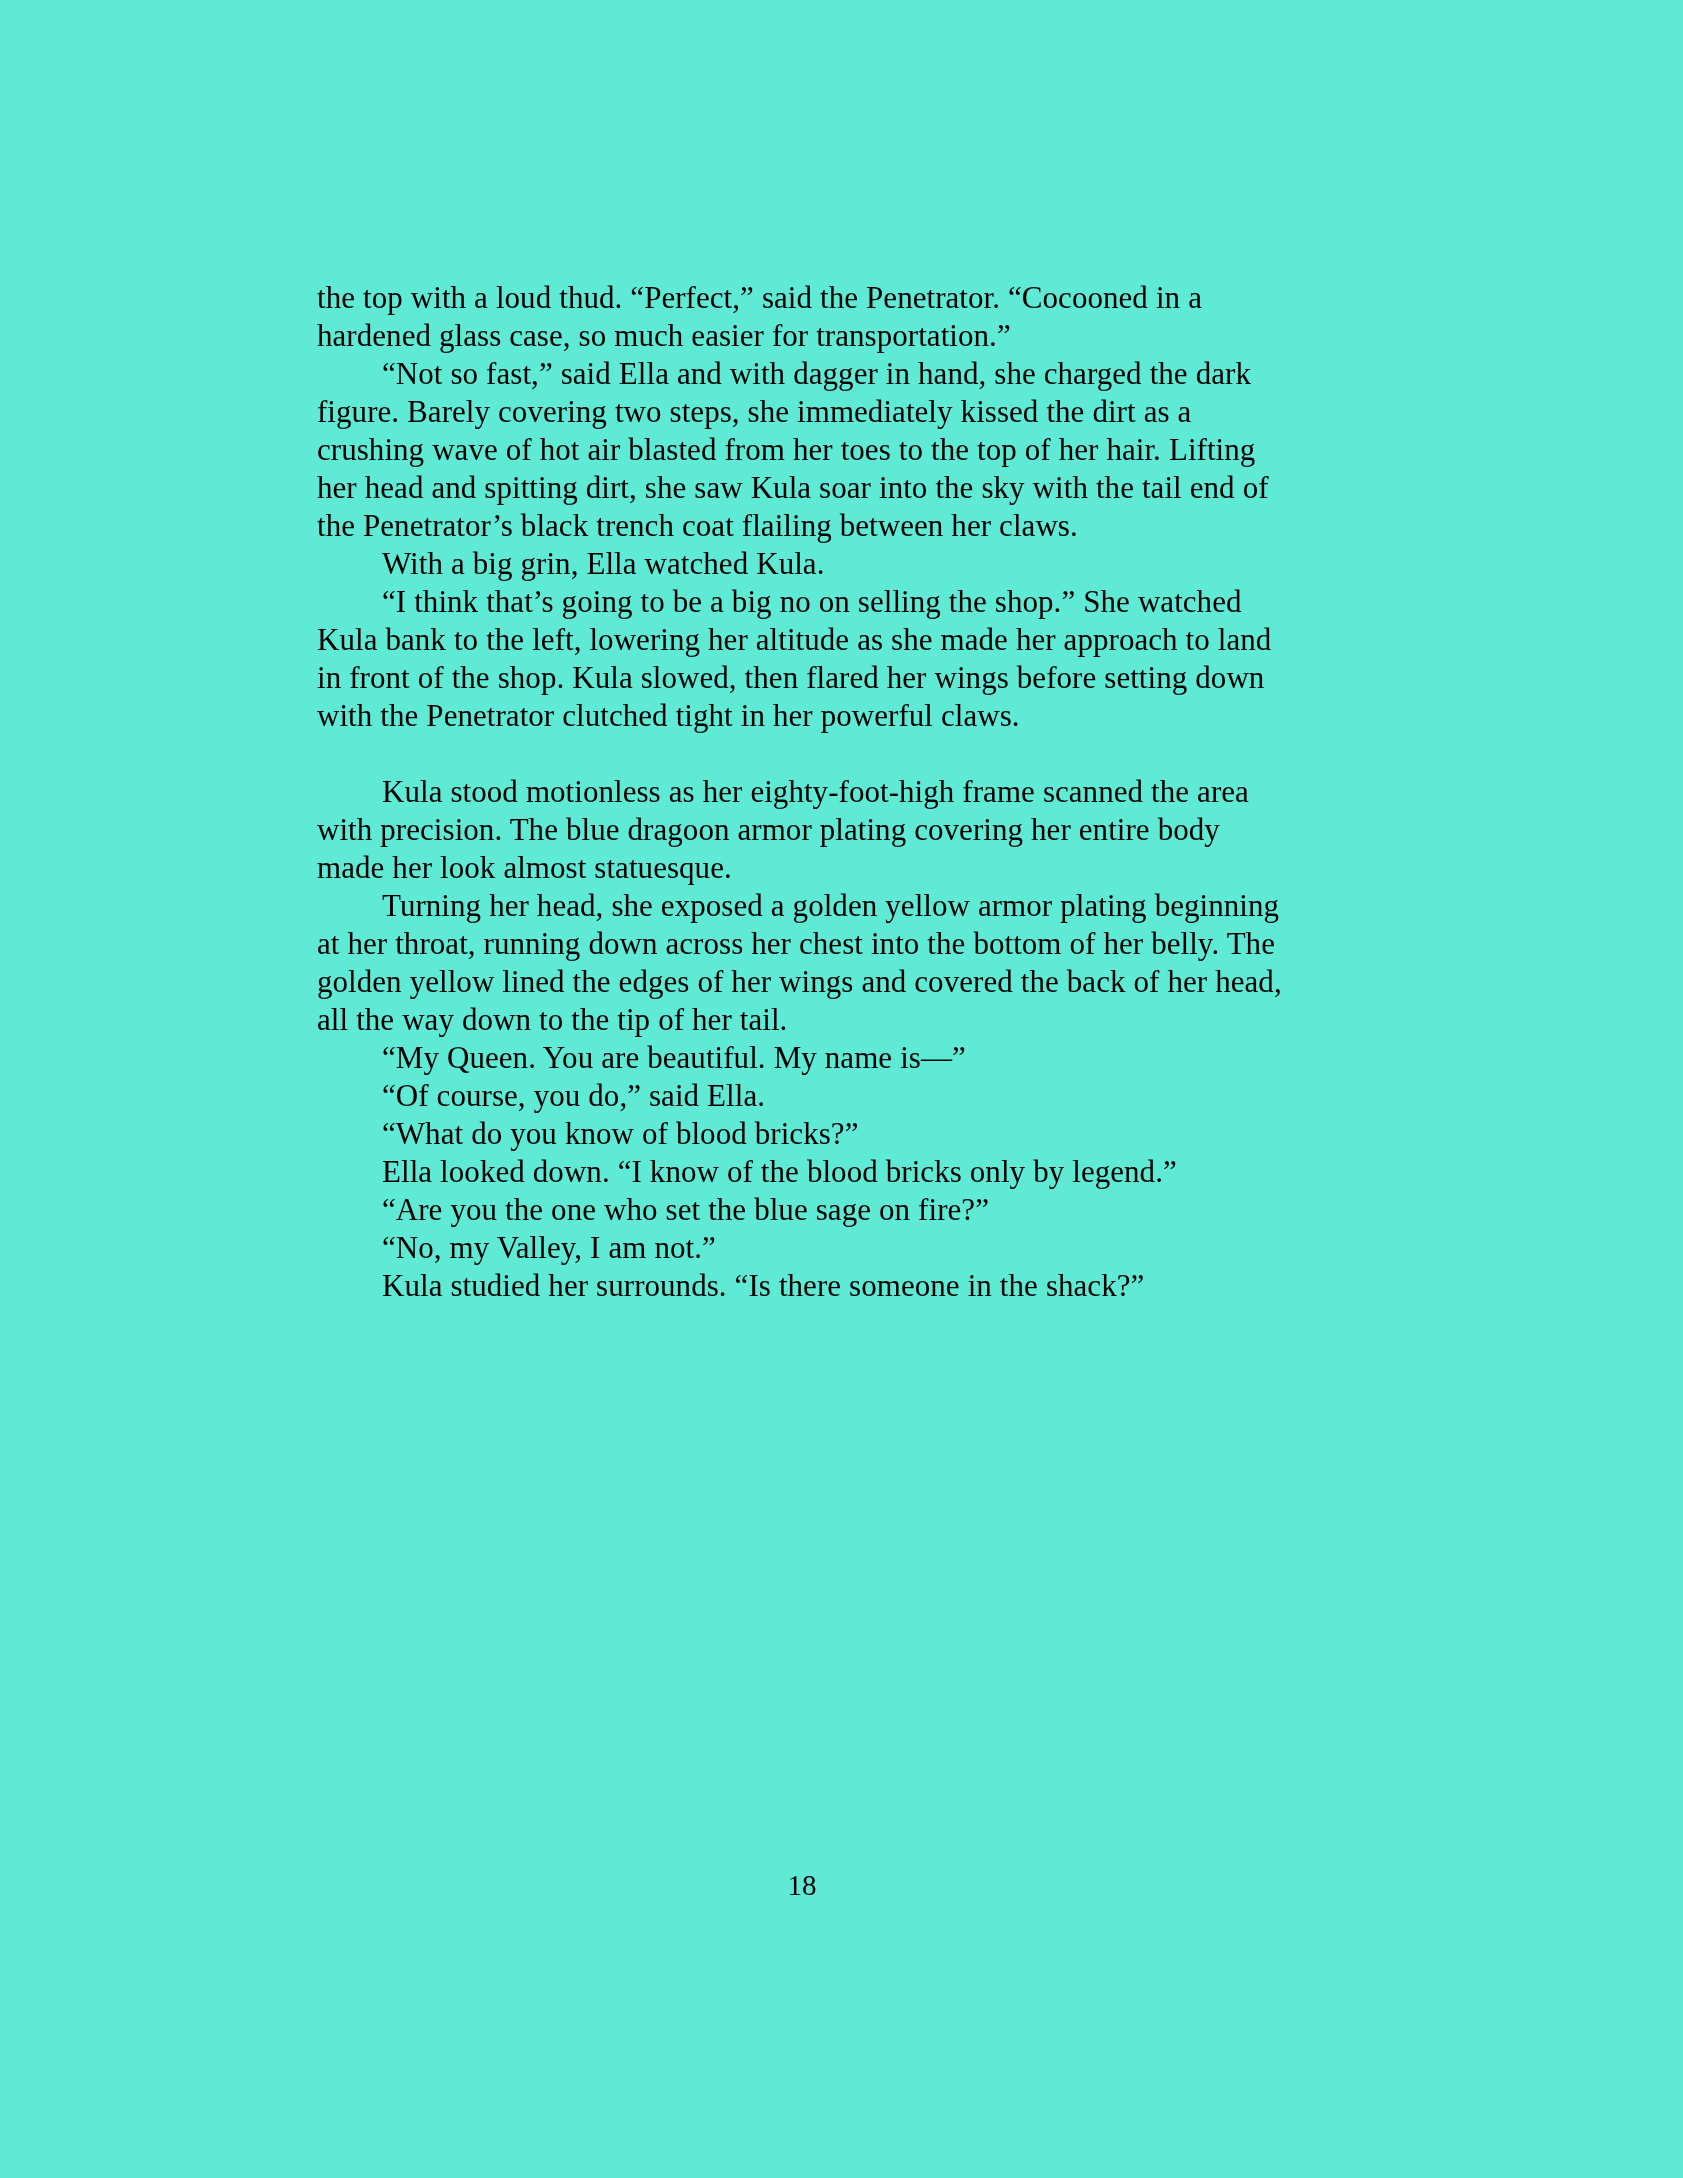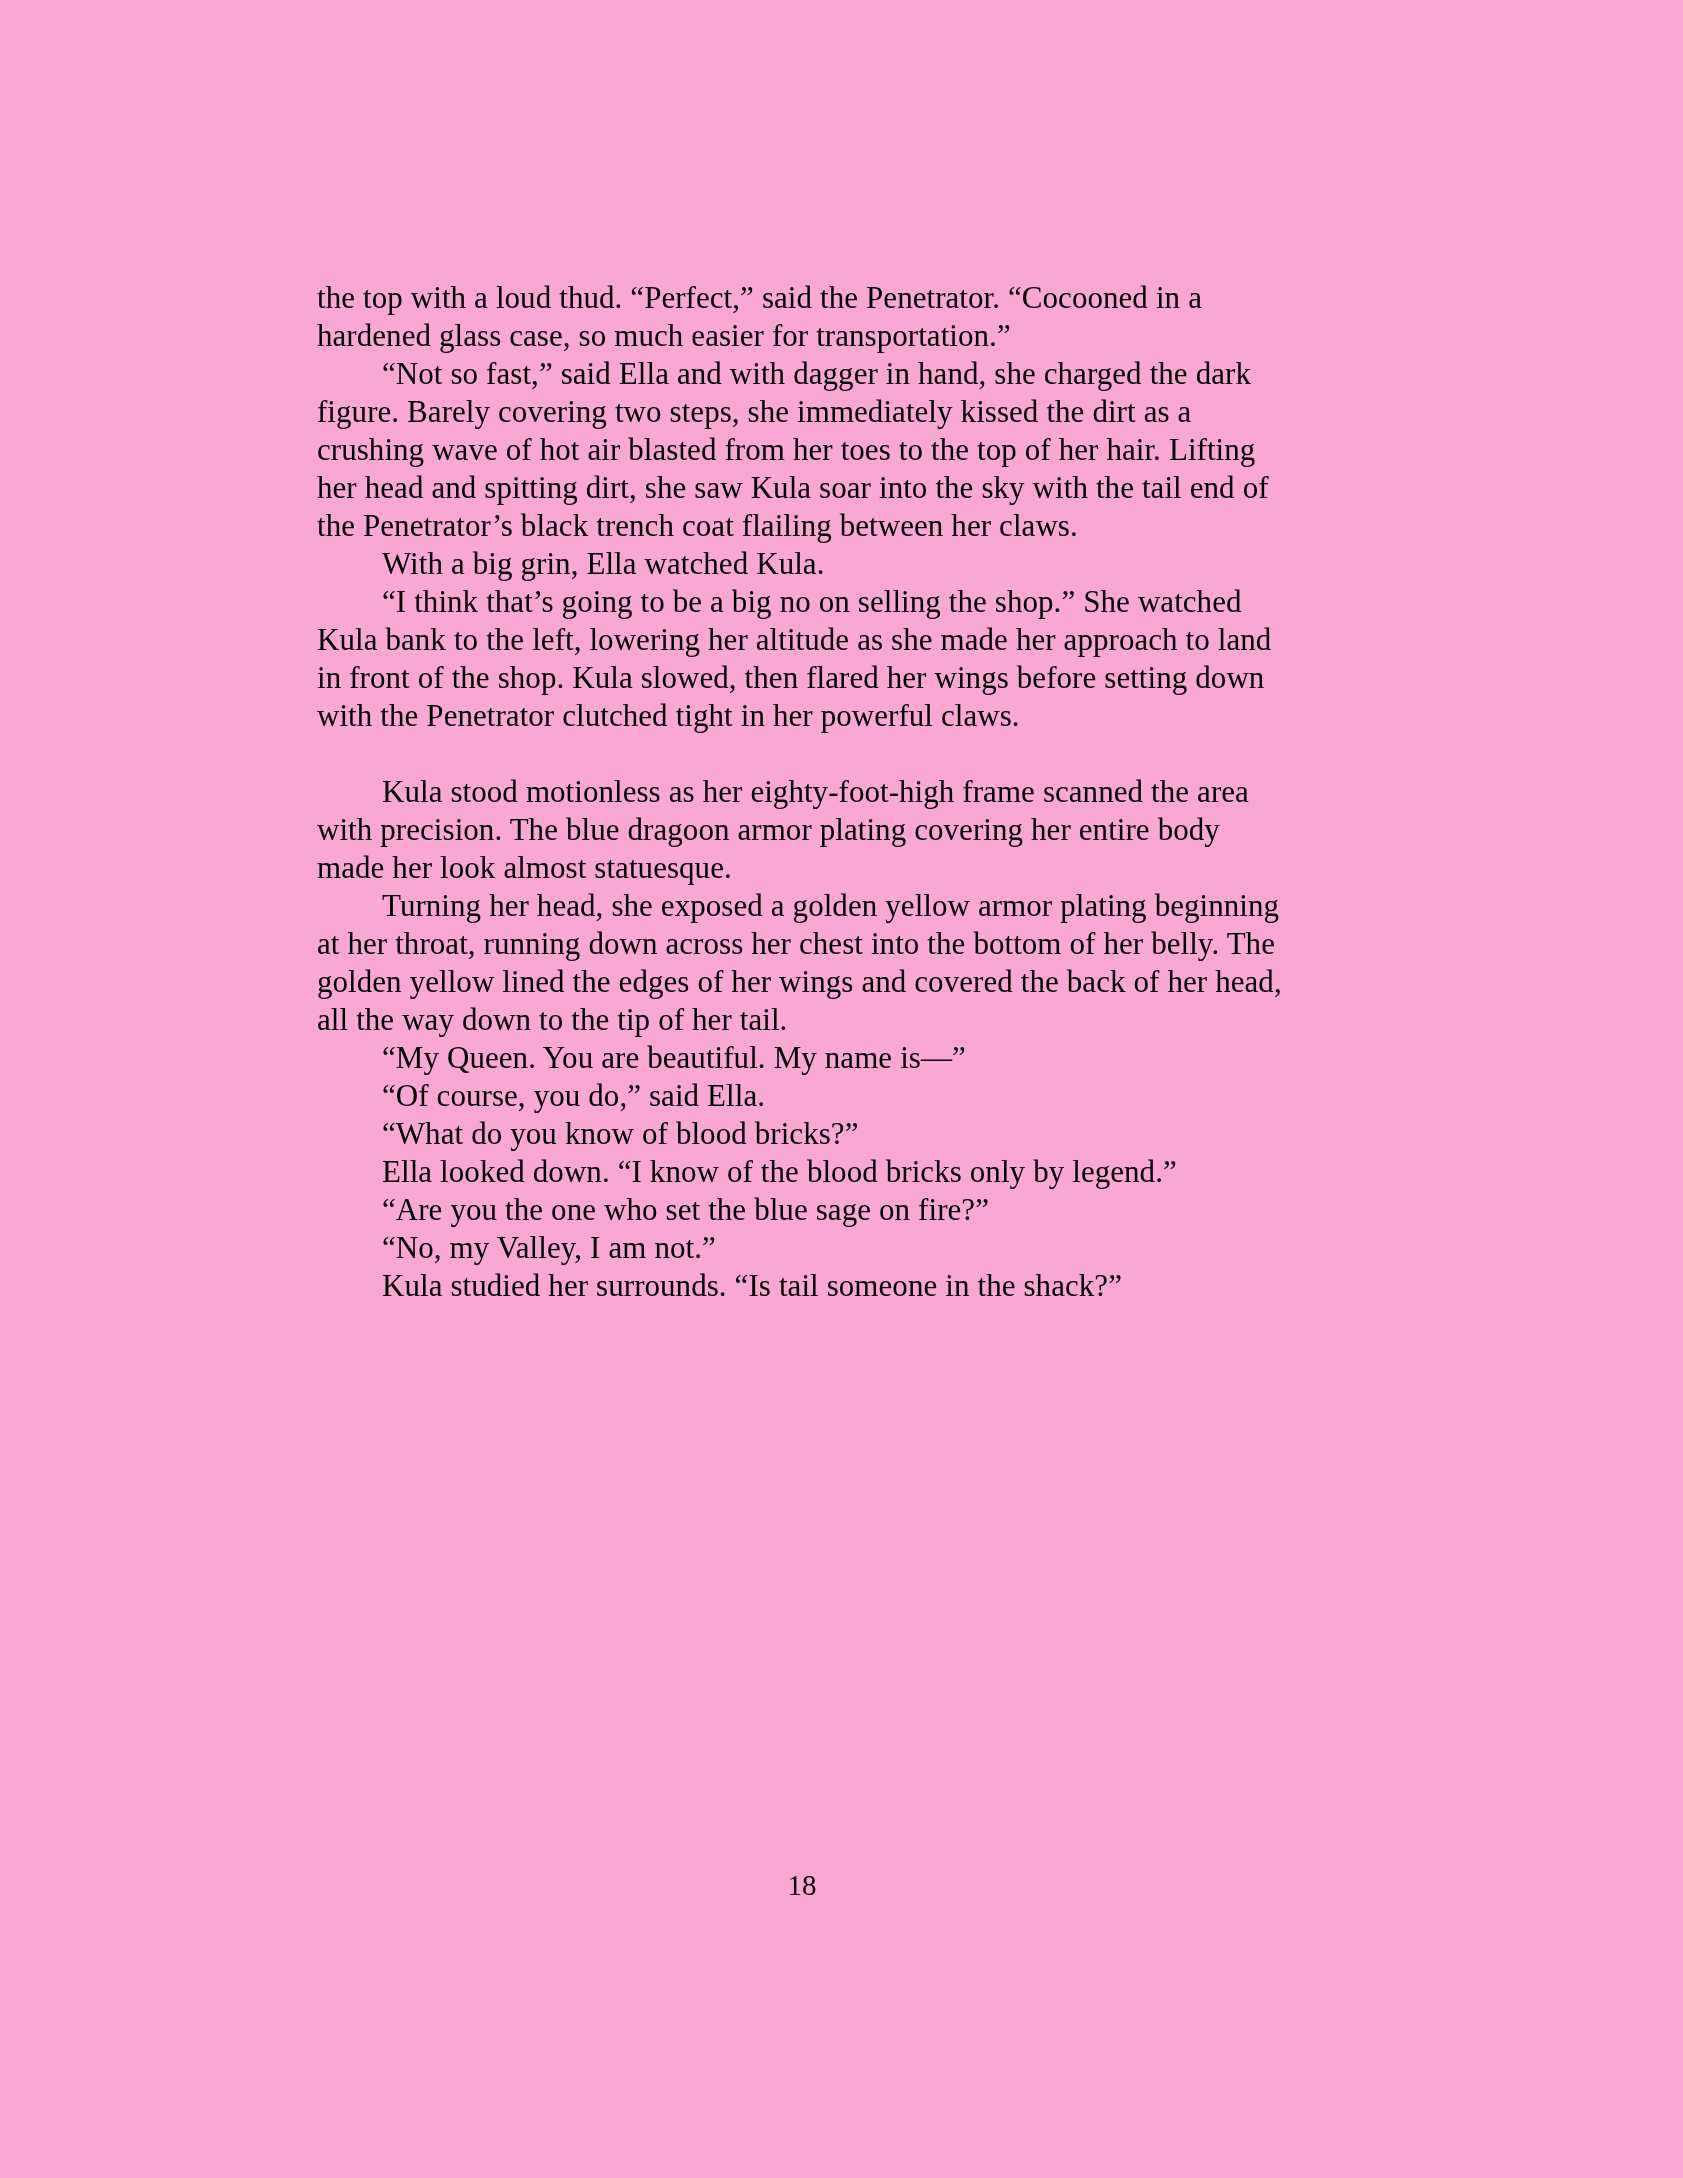--- a/index.html
+++ b/index.html
@@ -15,21 +15,21 @@
     color: #000000;
     -webkit-font-smoothing: antialiased;
   }
 
   .page {
     position: absolute;
     top: 0;
     left: 0;
     width: 1683px;
     height: 2178px;
-    background: #f9a8d4;
+    background: #5eead4;
     overflow: hidden;
   }
 
   .text-column {
     position: absolute;
     left: 317px;
     top: 279px;
     width: 970px;
   }
 
@@ -77,20 +77,20 @@
     <p class="para">With a big grin, Ella watched Kula.</p>
     <p class="para">“I think that’s going to be a big no on selling the shop.” She watched Kula bank to the left, lowering her altitude as she made her approach to land in front of the shop. Kula slowed, then flared her wings before setting down with the Penetrator clutched tight in her powerful claws.</p>
     <p class="para space-before">Kula stood motionless as her eighty-foot-high frame scanned the area with precision. The blue dragoon armor plating covering her entire body made her look almost statuesque.</p>
     <p class="para">Turning her head, she exposed a golden yellow armor plating beginning at her throat, running down across her chest into the bottom of her belly. The golden yellow lined the edges of her wings and covered the back of her head, all the way down to the tip of her tail.</p>
     <p class="para">“My Queen. You are beautiful. My name is—”</p>
     <p class="para">“Of course, you do,” said Ella.</p>
     <p class="para">“What do you know of blood bricks?”</p>
     <p class="para">Ella looked down. “I know of the blood bricks only by legend.”</p>
     <p class="para">“Are you the one who set the blue sage on fire?”</p>
     <p class="para">“No, my Valley, I am not.”</p>
-    <p class="para">Kula studied her surrounds. “Is tail someone in the shack?”</p>
+    <p class="para">Kula studied her surrounds. “Is there someone in the shack?”</p>
 
   </div>
 
   <div class="page-number">18</div>
 
 </div>
 
 
 </body></html>

